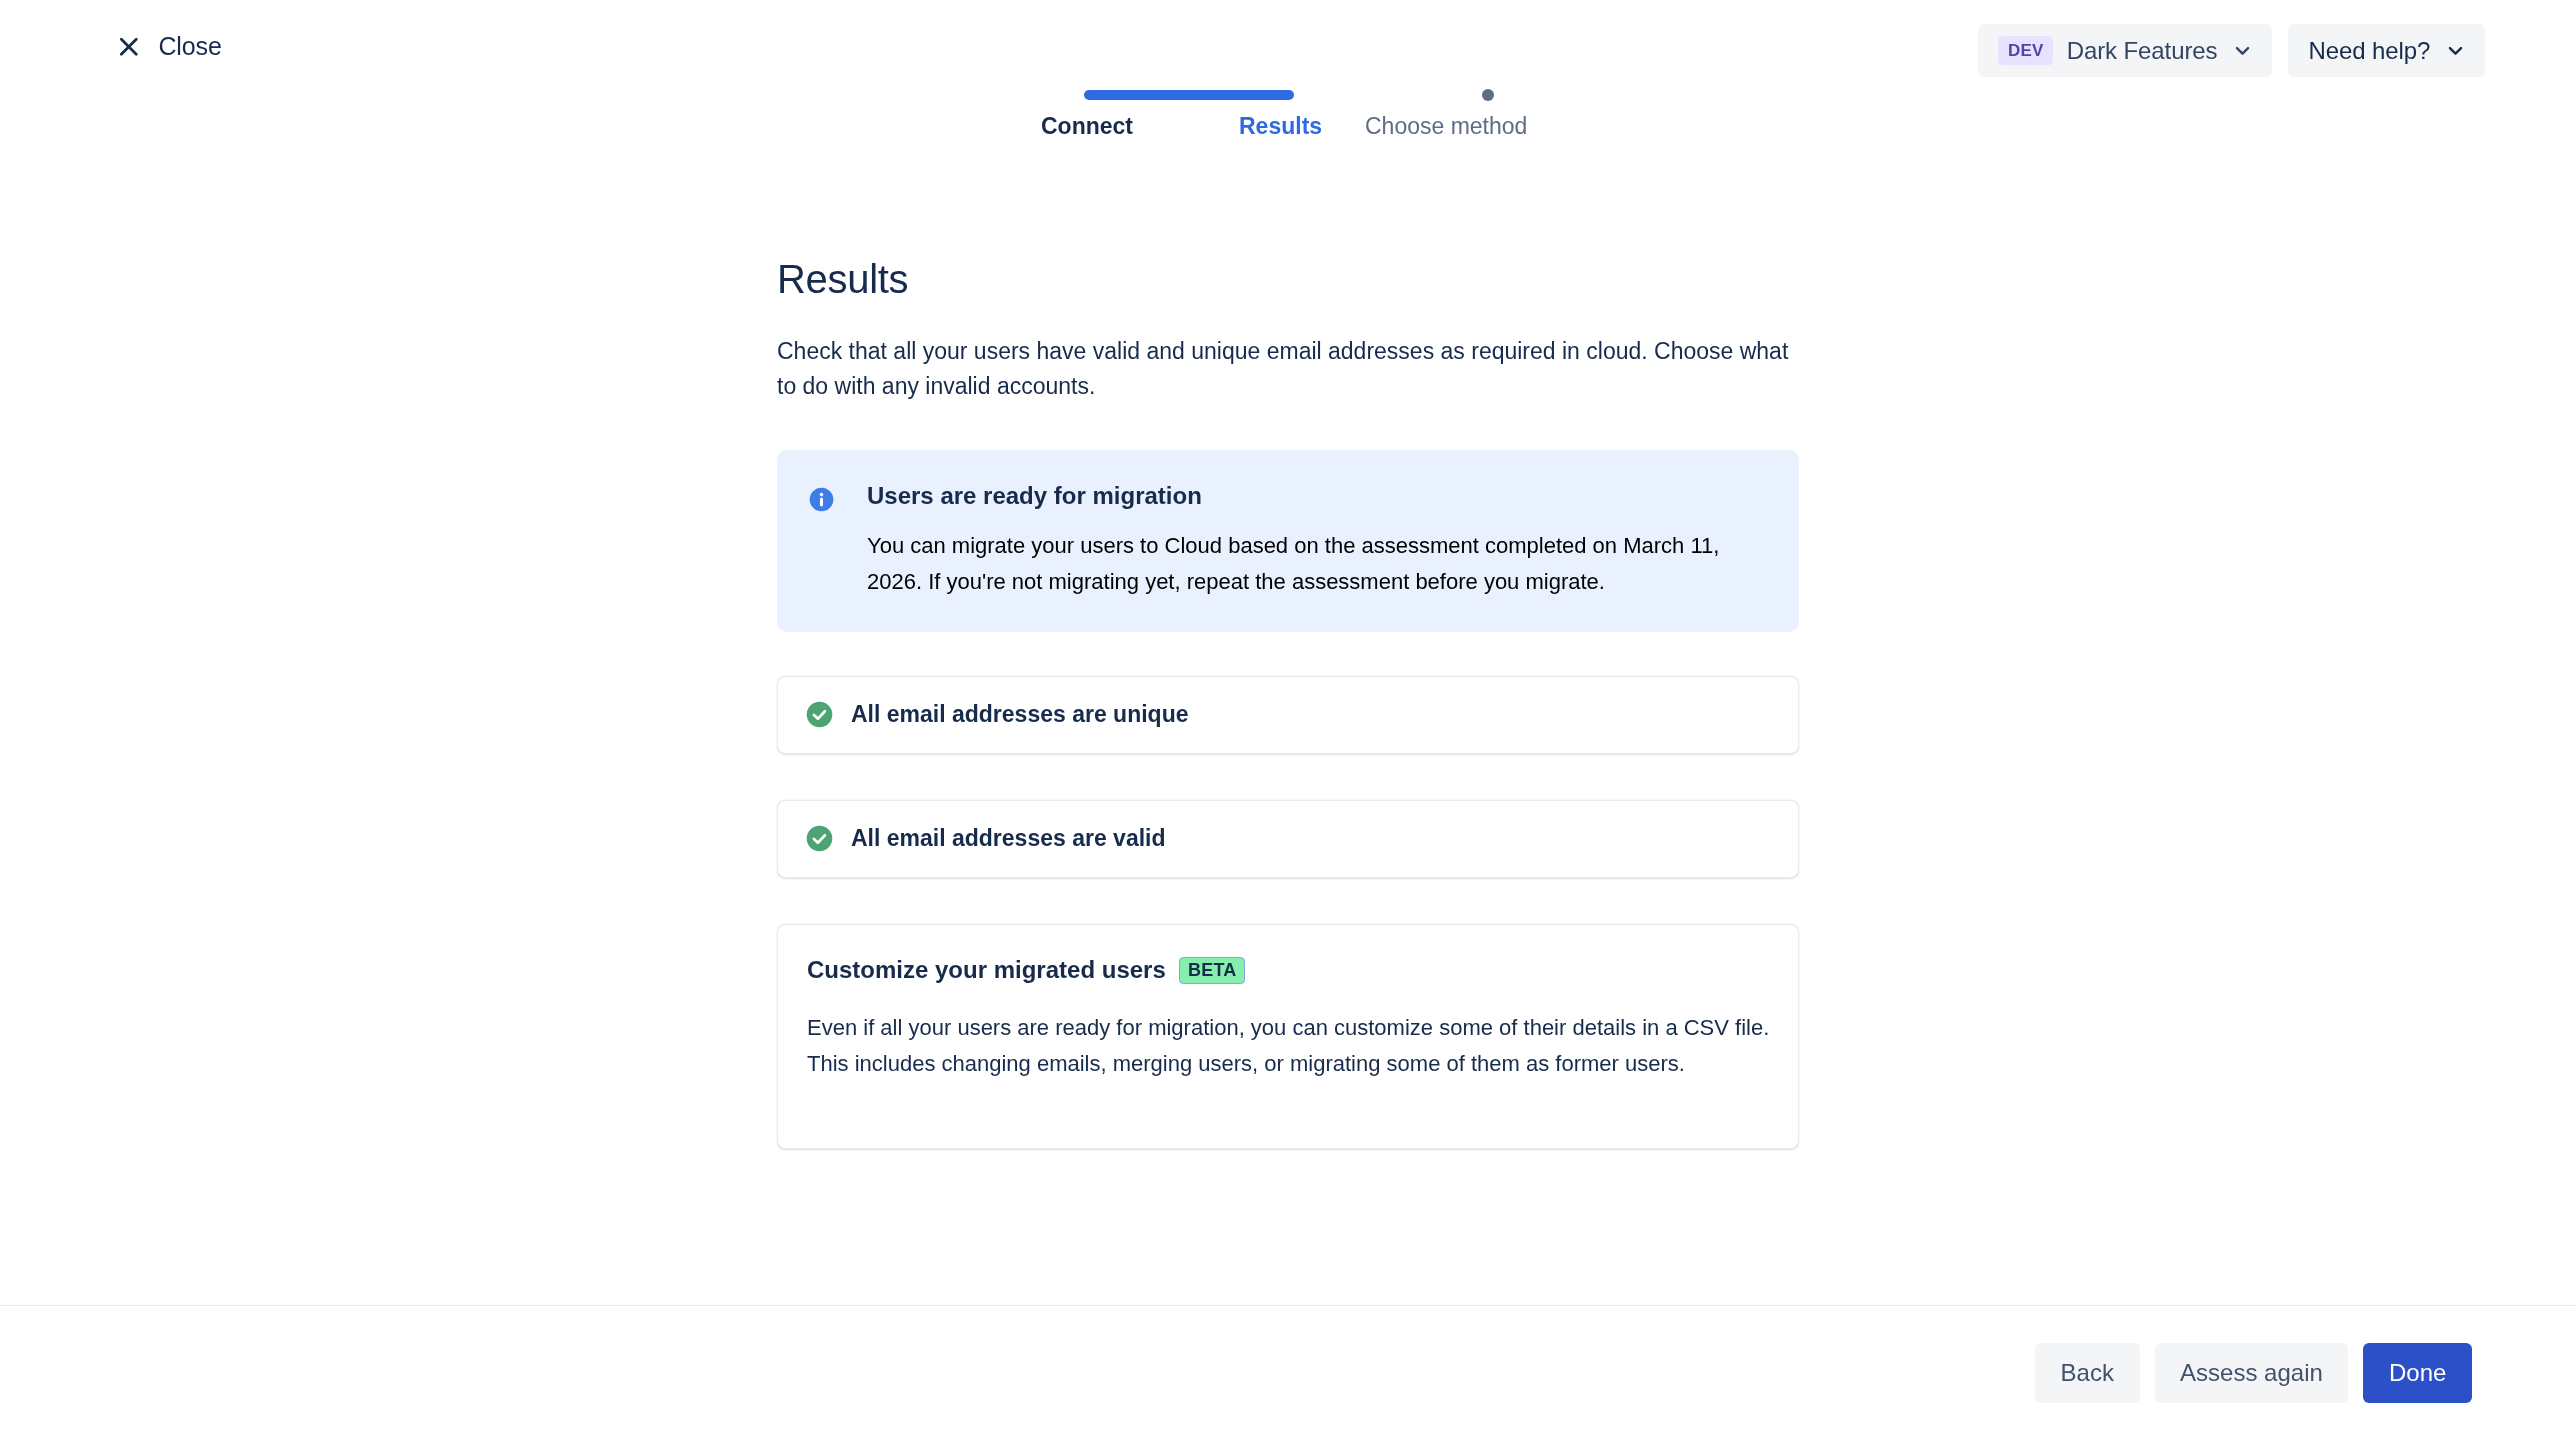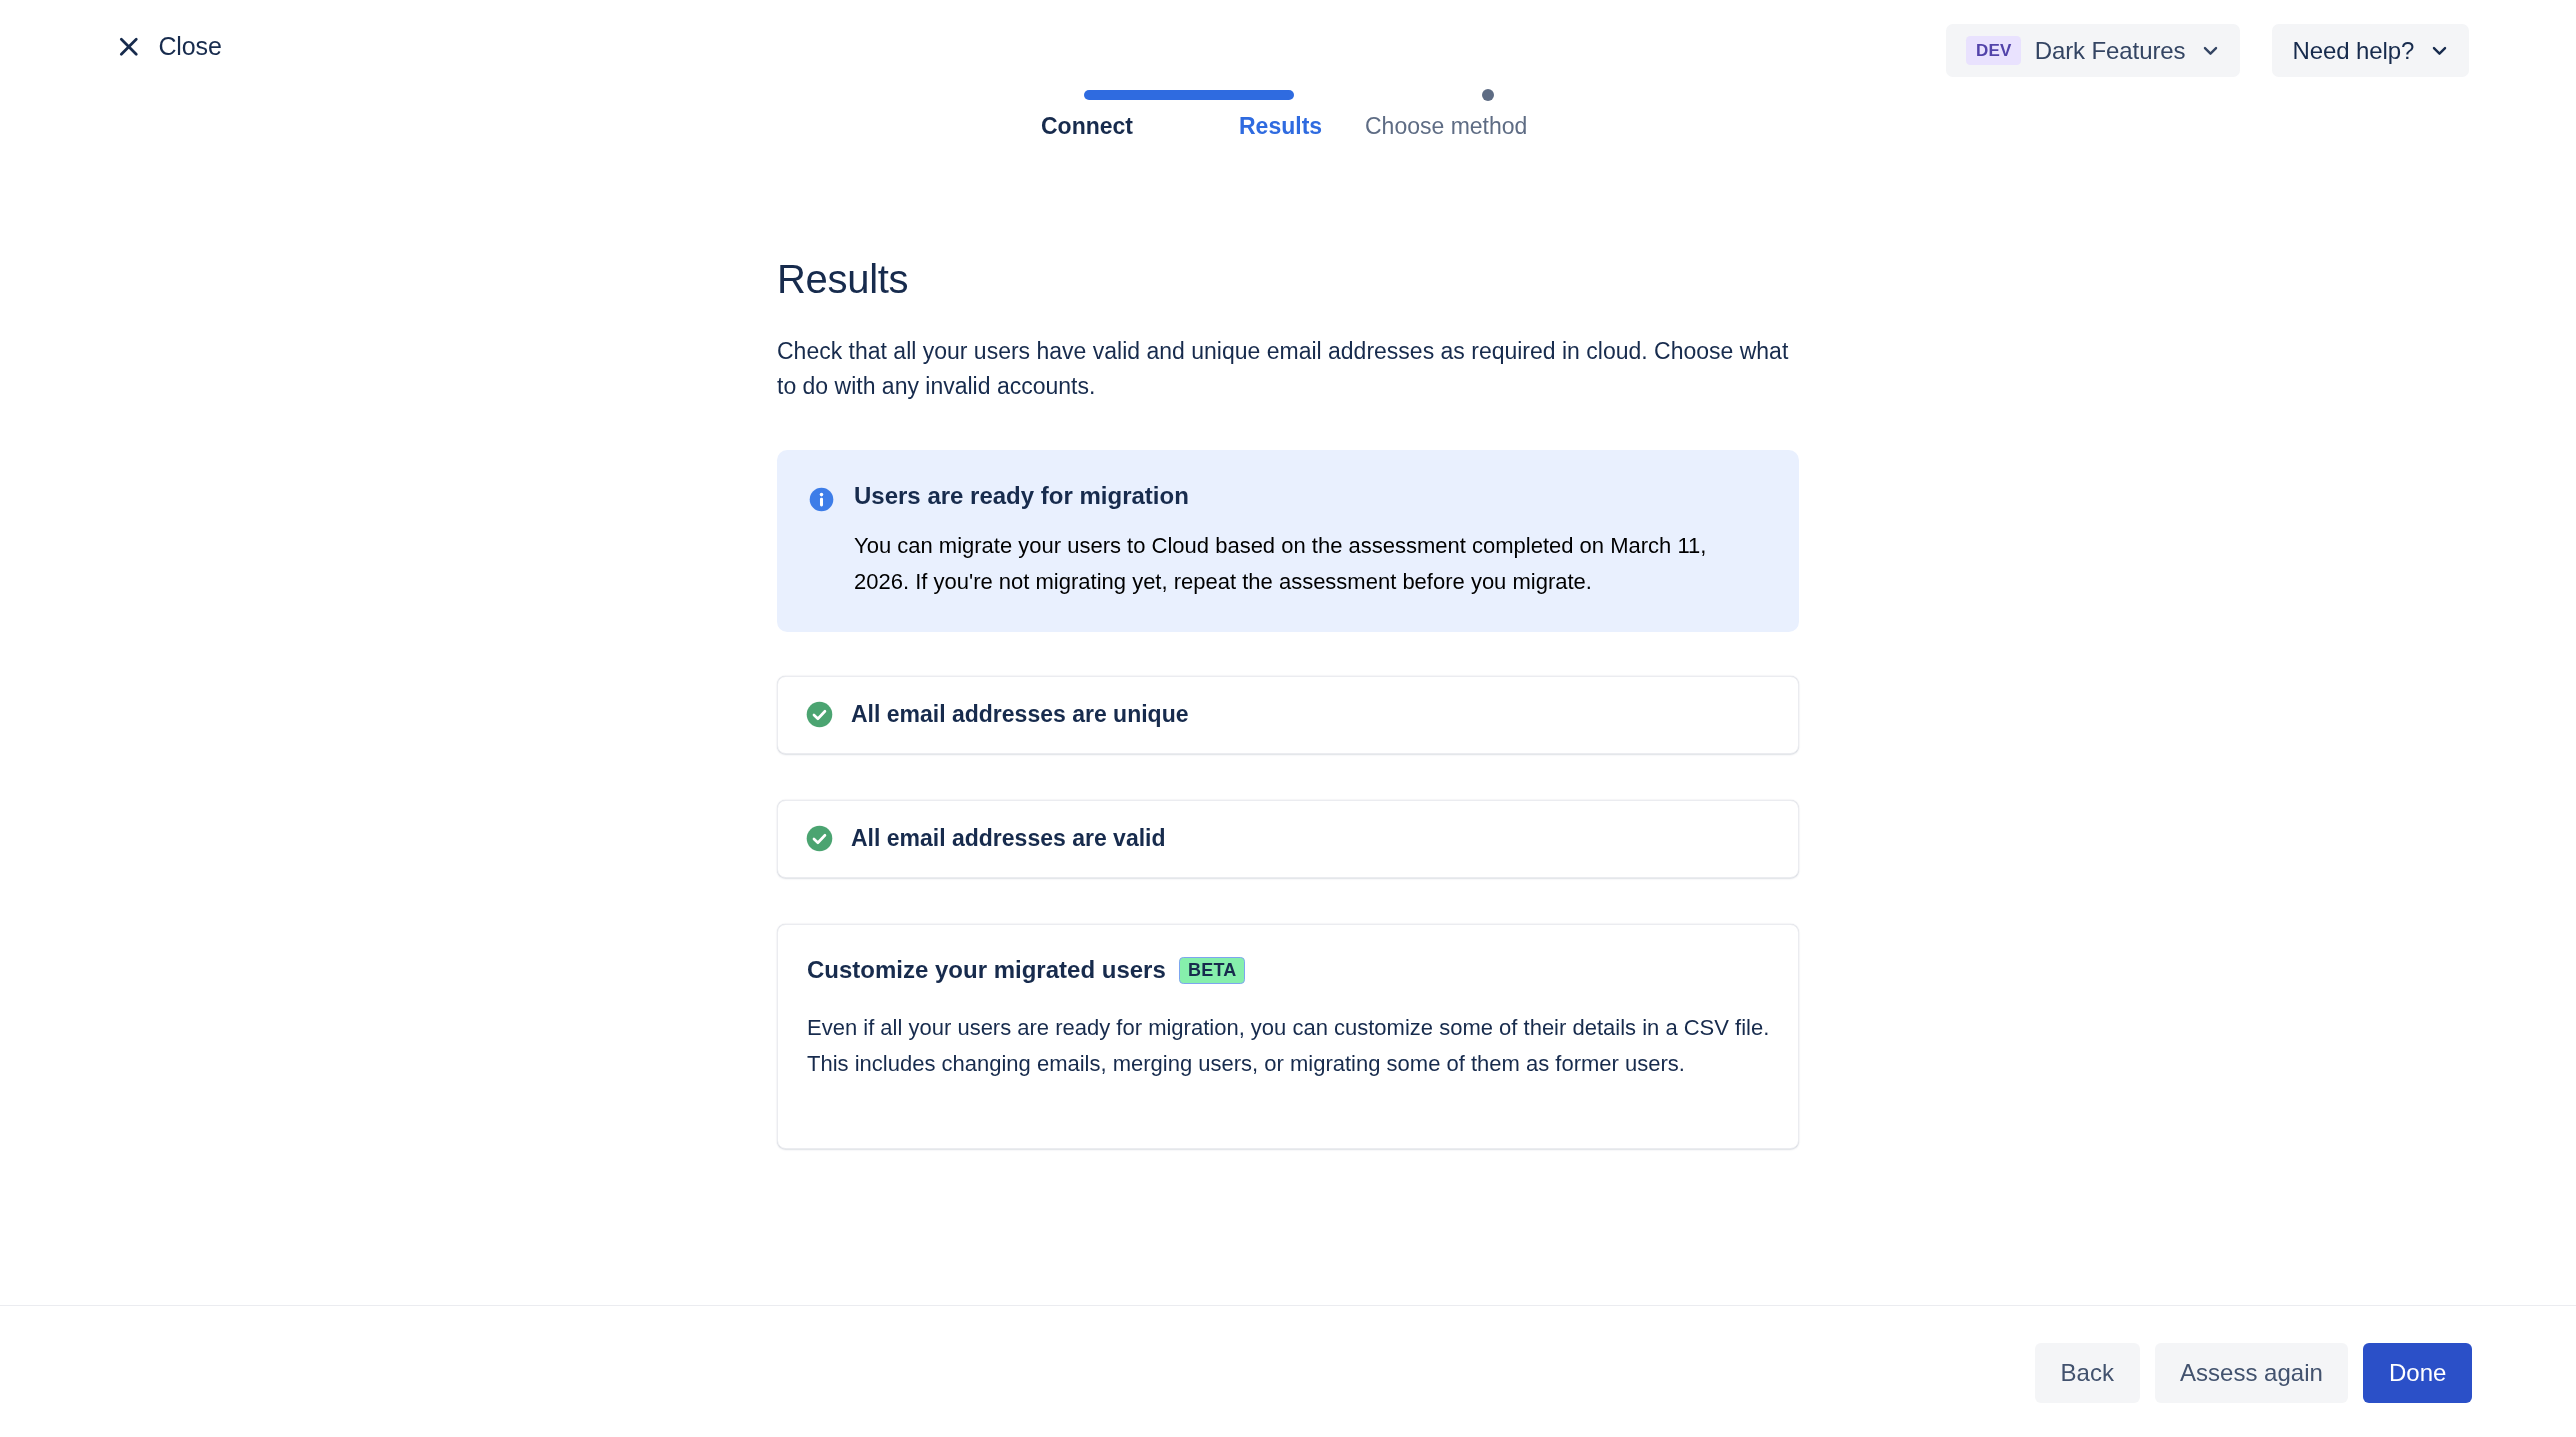--- a/index.html
+++ b/index.html
@@ -50,25 +50,25 @@
   .close-label {
     font-size: 25px;
     font-weight: 400;
     color: #172B4D;
     letter-spacing: -0.1px;
     line-height: 1;
   }
 
   .topbar-right {
     position: absolute;
-    right: 107px;
+    right: 91px;
     top: 24px;
     display: flex;
     align-items: center;
-    gap: 32px;
+    gap: 16px;
   }
 
   .pill-button {
     display: flex;
     align-items: center;
     gap: 13.6px;
     height: 53px;
     padding: 0 20.4px;
     border-radius: 6.8px;
     background: #F4F5F7;
@@ -176,21 +176,21 @@
     font-weight: 400;
     line-height: 1.53;
     color: #172B4D;
     width: 1022px;
     margin-bottom: 46px;
   }
 
   
   .info-banner {
     display: flex;
-    gap: 19px;
+    gap: 32px;
     width: 1022px;
     background: #E9F0FE;
     border-radius: 10.2px;
     padding: 31px 31px 32px 31px;
     margin-bottom: 44px;
   }
   .info-icon {
     flex: 0 0 auto;
     width: 27px; height: 27px;
     margin-top: 4.3px;

